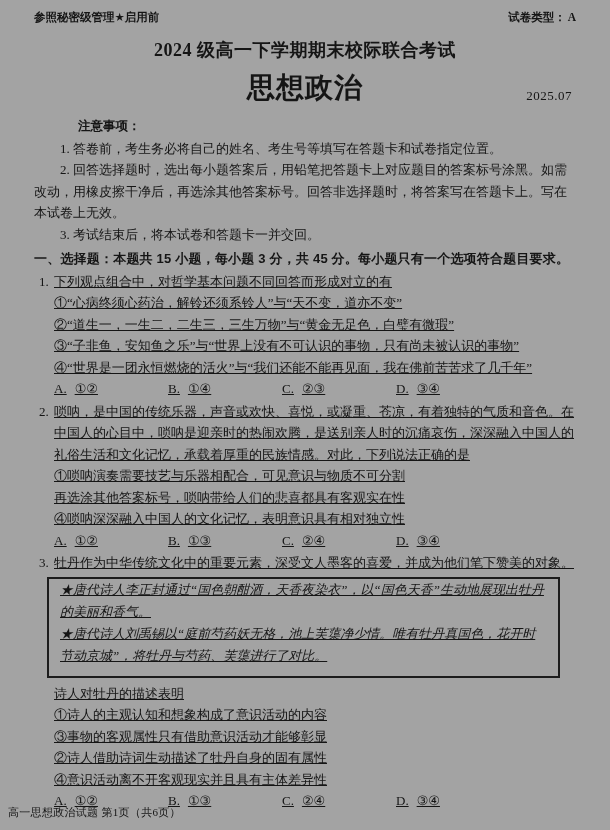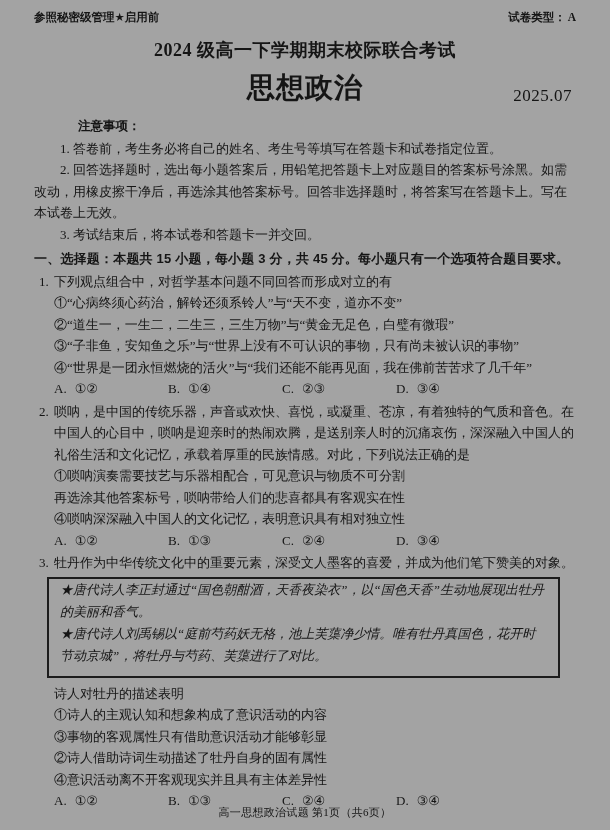--- a/index.html
+++ b/index.html
@@ -51,56 +51,56 @@
     font-family: "Liberation Sans", "DejaVu Sans", sans-serif;
     font-weight: 700;
     font-size: 28px;
     line-height: 38px;
     letter-spacing: 1px;
   }
   .exam-date {
     position: absolute;
     right: 4px;
     bottom: 1px;
-    font-size: 17px;
+    font-size: 13px;
     letter-spacing: 0.5px;
   }
   .notice { margin-top: 9px; }
   .notice-title {
     font-family: "Liberation Sans", "DejaVu Sans", sans-serif;
     font-weight: 700;
     font-size: 12.5px;
     margin-left: 44px;
   }
   .notice p { text-indent: 2em; }
   .section-heading {
     font-family: "Liberation Sans", "DejaVu Sans", sans-serif;
     font-weight: 700;
     font-size: 13px;
     margin-top: 3px;
     letter-spacing: 0.2px;
   }
   .question { display: flex; margin-top: 1px; }
   .q-num { flex: none; width: 20px; padding-left: 5px; }
-  .q-body { flex: 1; min-width: 0; }
+  .q-body { flex: 1; min-width: 0; text-decoration: underline; }
   .q-options { display: flex; }
   .opt { flex: none; width: 114px; white-space: nowrap; }
   .opt:last-child { width: auto; text-align: right; }
   .opt-label { margin-right: 8px; }
   .quote-box {
     border: 2px solid #1c1c1c;
     margin: 3px 16px 5px -7px;
     padding: 0 11px 9px 11px;
     font-style: italic;
     line-height: 22px;
   }
   .footer {
     position: absolute;
-    left: 0; right: 0; bottom: 7px;
-    text-align: center;
+    left: 8px; right: 0; bottom: 7px;
+    text-align: left;
     font-size: 11px;
     letter-spacing: 0.3px;
   }
 </style>
 </head>
 <body>
 
 <div class="page">
 
   <div class="header-row">

